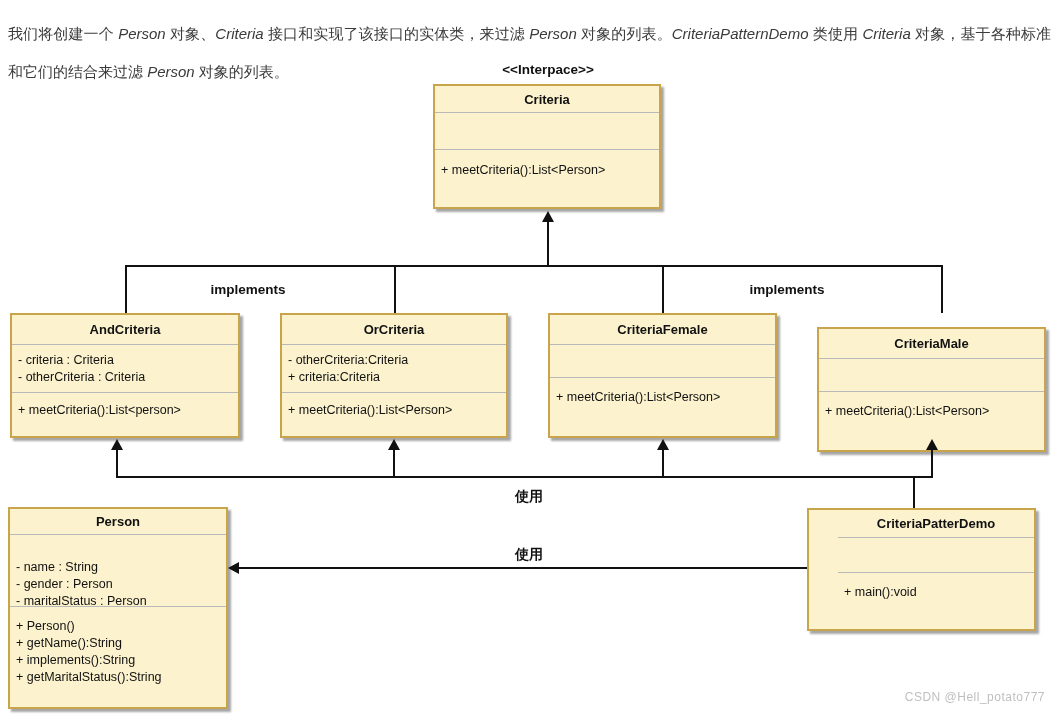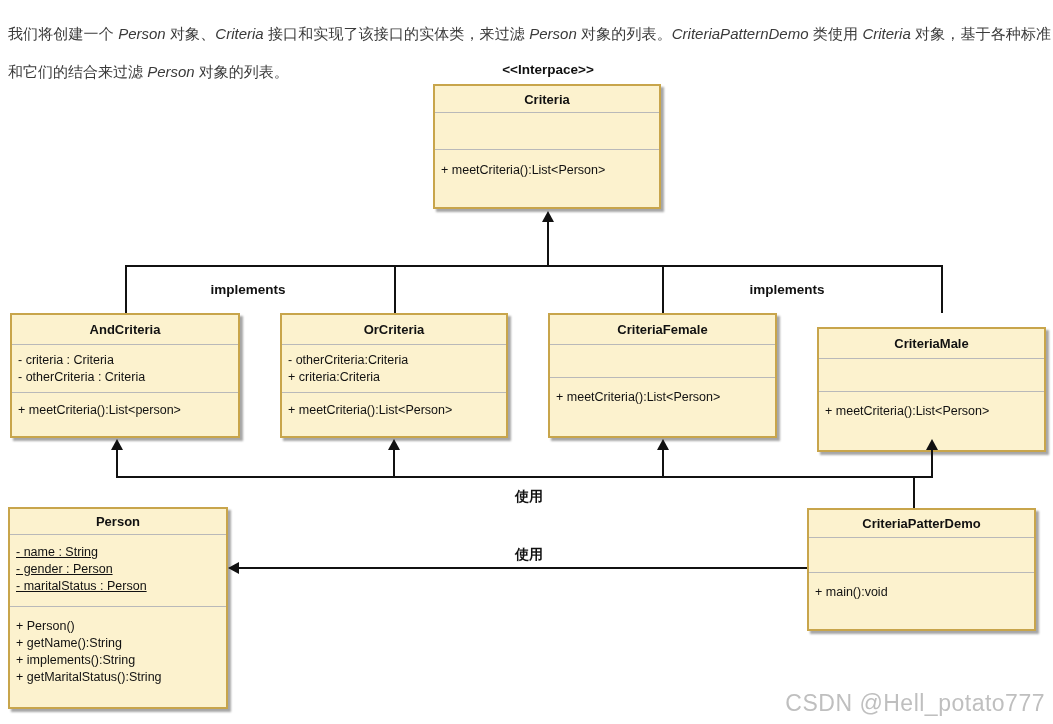--- a/index.html
+++ b/index.html
@@ -55,21 +55,21 @@
   .edge-label {
     position:absolute; font-weight:bold; font-size:13.5px; color:#111;
     text-align:center;
   }
   .stereotype {
     position:absolute; left:448px; top:62px; width:200px;
     text-align:center; font-weight:bold; font-size:13.5px; color:#111;
   }
   .watermark {
     position:absolute; right:8px; top:690px;
-    font-size:23px; color:#bfbfbf; letter-spacing:0.5px;
+    font-size:12px; color:#bfbfbf; letter-spacing:0.5px;
   }
 </style>
 </head>
 <body>
 
 <div id="page">
 
   <p class="intro"><span>我们将创建一个 </span><i>Person</i><span> 对象、</span><i>Criteria</i><span> 接口和实现了该接口的实体类，来过滤 </span><i>Person</i><span> 对象的列表。</span><i>CriteriaPatternDemo</i><span> 类使用 </span><i>Criteria</i><span> 对象，基于各种标准和它们的结合来过滤 </span><i>Person</i><span> 对象的列表。</span></p>
 
   <div class="stereotype">&lt;&lt;Interpace&gt;&gt;</div>
@@ -141,34 +141,34 @@
   <div class="arrow-up" style="left:926px;top:439px;"></div>
   <div class="vline" style="left:913px;top:476px;height:32px;"></div>
   <div class="edge-label" style="left:494px;top:488px;width:70px;font-size:14px;">使用</div>
 
   <div class="hline" style="left:237px;top:567px;width:570px;"></div>
   <div class="arrow-left" style="left:228px;top:562px;"></div>
   <div class="edge-label" style="left:494px;top:546px;width:70px;font-size:14px;">使用</div>
 
   <div class="uml-box" style="left:8px;top:507px;width:220px;height:202px;">
     <div class="uml-title" style="height:25px;">Person</div>
-    <div class="uml-attrs" style="height:72px;padding-top:9px;text-decoration:underline;">
+    <div class="uml-attrs" style="height:72px;padding-top:24px;">
         <div>- name : String</div>
         <div>- gender : Person</div>
         <div>- maritalStatus : Person</div>
       </div>
     <div class="uml-methods" style="padding-top:11px;">
         <div>+ Person()</div>
         <div>+ getName():String</div>
         <div>+ implements():String</div>
         <div>+ getMaritalStatus():String</div>
       </div>
   </div>
 
-  <div class="uml-box" style="left:807px;top:508px;width:229px;height:123px;">
+  <div class="uml-box" style="left:807px;top:508px;width:229px;height:123px;padding-left:29px;">
     <div class="uml-title" style="height:27px;">CriteriaPatterDemo</div>
     <div class="uml-attrs" style="height:35px;"></div>
     <div class="uml-methods" style="padding-top:11px;">
         <div>+ main():void</div>
       </div>
   </div>
 
   <div class="watermark">CSDN @Hell_potato777</div>
 
 </div>

